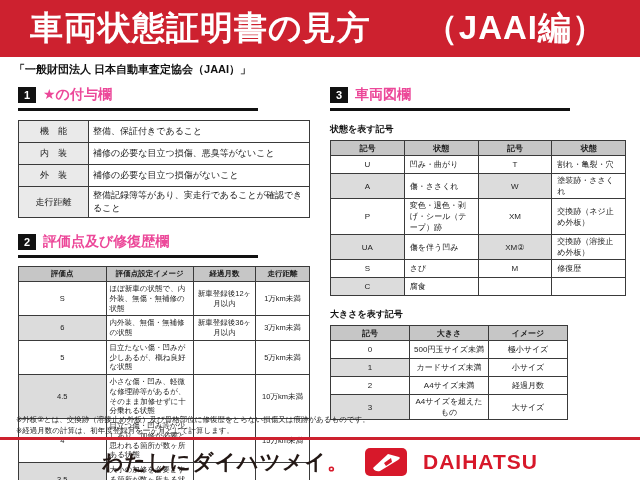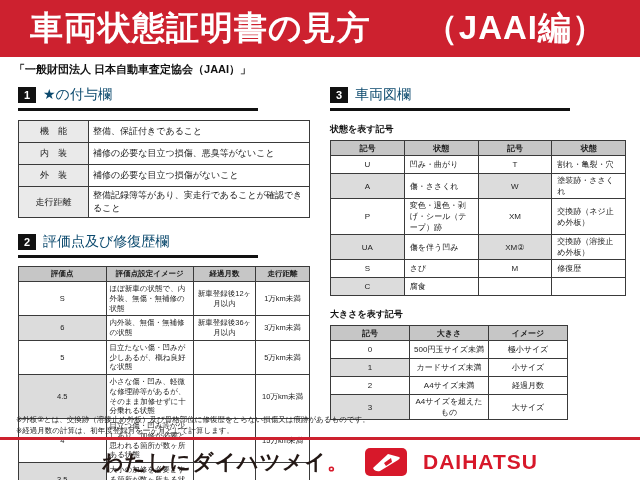--- a/index.html
+++ b/index.html
@@ -32,21 +32,21 @@
   .col.left{left:18px;width:292px;}
   .col.right{left:330px;width:296px;}
   .sec-head{
     display:flex;align-items:center;gap:7px;
     border-bottom:3px solid #111;width:240px;padding-bottom:4px;
   }
   .sec-num{
     width:18px;height:16px;background:#111;color:#fff;
     font-size:11px;font-weight:bold;display:flex;align-items:center;justify-content:center;
   }
-  .sec-title{font-size:14px;font-weight:400;color:#0c4a6e;}
+  .sec-title{font-size:14px;font-weight:700;color:#ec4899;}
   table{border-collapse:collapse;table-layout:fixed;padding-left:20px;}
   th,td{border:1px solid #3a3a3a;vertical-align:middle;}
   th{background:var(--th-bg);font-weight:bold;text-align:center;}
   
   .t1{width:292px;margin-top:9px;font-size:9px;}
   .t1 td{height:22px;padding:2px 4px;}
   .t1 td:first-child{width:70px;background:var(--label-bg);text-align:center;}
   
   .t2{width:292px;margin-top:8px;font-size:7.5px;}
   .t2 th{height:15px;padding:1px 2px;}

